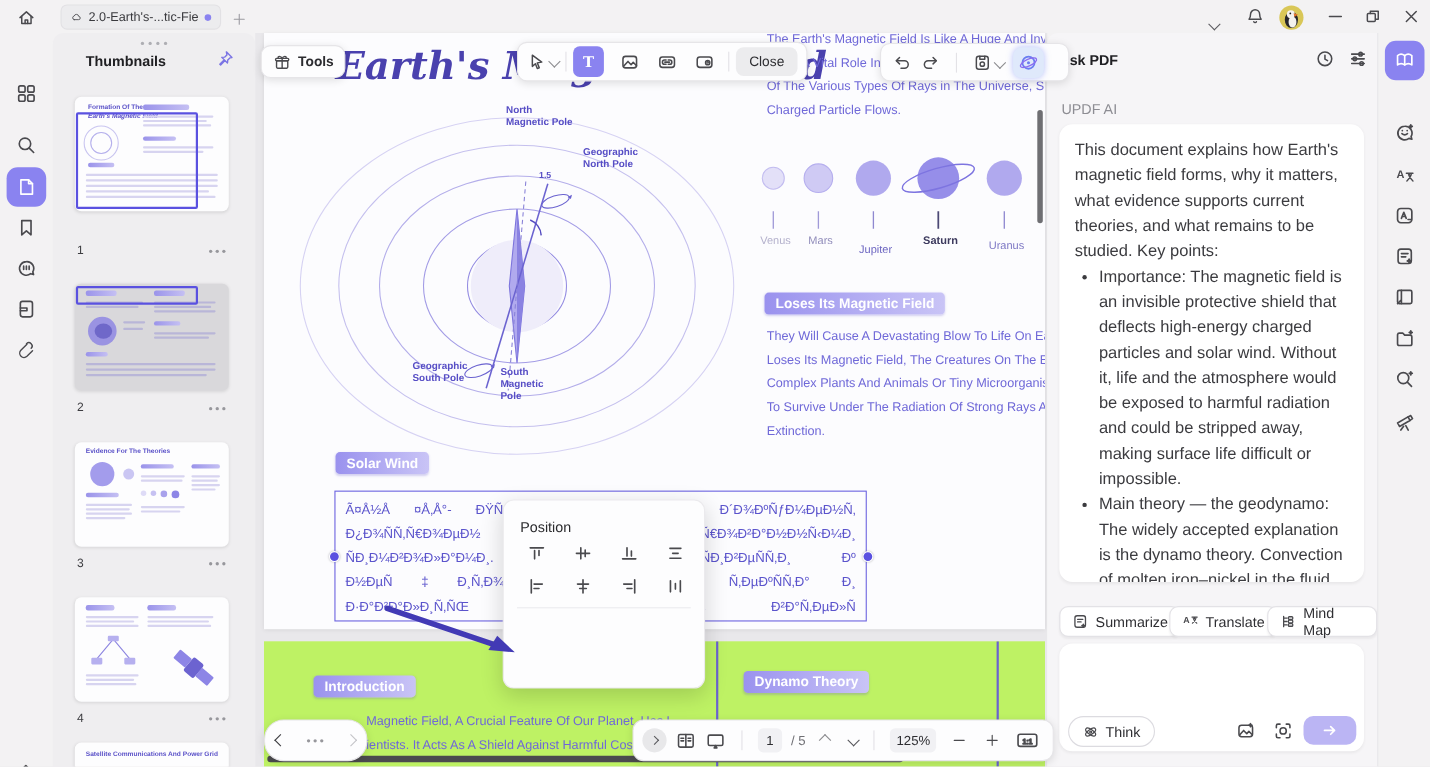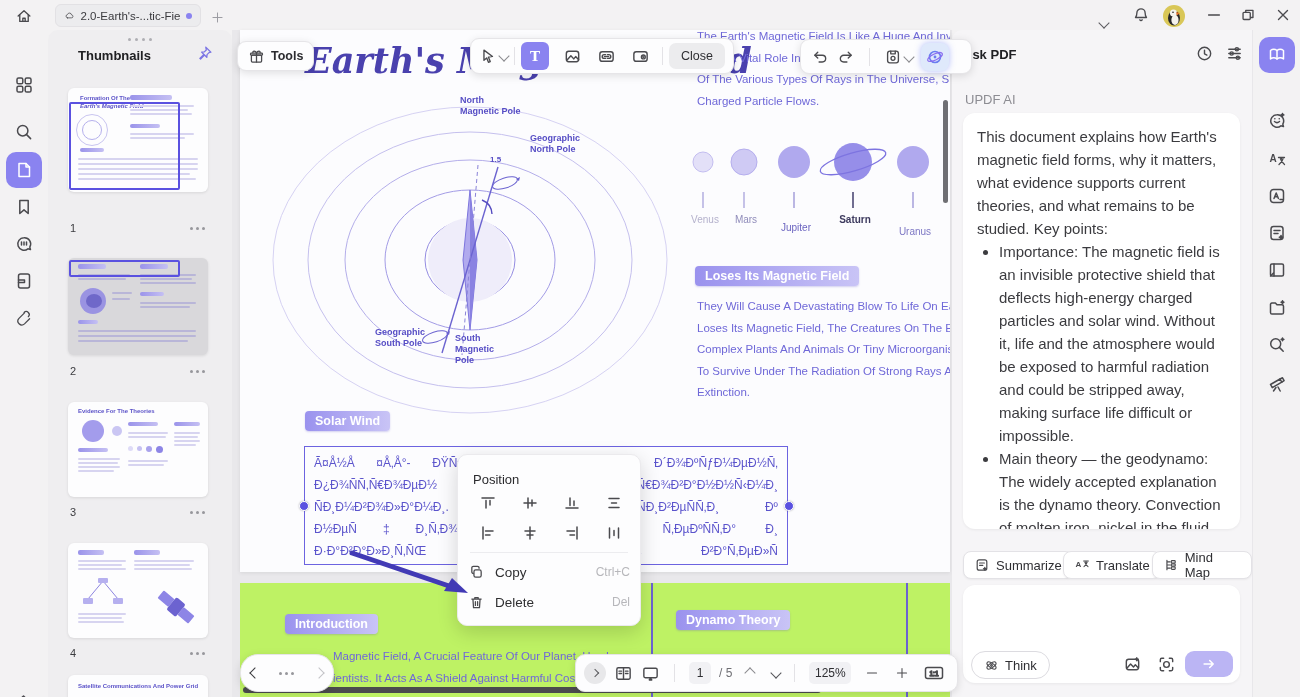--- a/index.html
+++ b/index.html
@@ -371,21 +371,21 @@
       <path d="M13 62 V78" stroke="#a09ad8" stroke-width="1.2"></path>
       <path d="M54 62 V78" stroke="#a09ad8" stroke-width="1.2"></path>
       <path d="M104 62 V78" stroke="#8f88d0" stroke-width="1.2"></path>
       <path d="M163 62 V78" stroke="#4d4975" stroke-width="1.6"></path>
       <path d="M223 62 V78" stroke="#8f88d0" stroke-width="1.2"></path>
     </svg>
     <div class="pname" style="left:433px;top:184px;color:#b4b1cc;">Venus</div>
     <div class="pname" style="left:474px;top:184px;color:#908cba;">Mars</div>
     <div class="pname" style="left:524px;top:192px;color:#6b64c0;font-weight:normal;">Jupiter</div>
     <div class="pname" style="left:583px;top:184px;color:#3d3a5e;font-weight:bold;">Saturn</div>
-    <div class="pname" style="left:643px;top:196px;color:#7d77c4;">Uranus</div>
+    <div class="pname" style="left:643px;top:188px;color:#7d77c4;">Uranus</div>
 
     <div class="badge" style="left:455px;top:236px;">Loses Its Magnetic Field</div>
     <div class="abs" style="left:457px;top:266px;width:253px;overflow:hidden;">
       <div class="ptext">They Will Cause A Devastating Blow To Life On Earth. On</div>
       <div class="ptext">Loses Its Magnetic Field, The Creatures On The Earth's S</div>
       <div class="ptext">Complex Plants And Animals Or Tiny Microorganisms, Wil</div>
       <div class="ptext">To Survive Under The Radiation Of Strong Rays And Will</div>
       <div class="ptext">Extinction.</div>
     </div>
 
@@ -545,35 +545,20 @@
         </div>
       <div>
           <svg class="i" width="16" height="16" viewBox="0 0 16 16">
             <g stroke="#c5c5c9">
               <path d="M3.5 3 V13 M12.5 3 V13 M8 5.5 V10.5"></path>
             </g>
           </svg>
         </div>
     </div>
     <div class="abs" style="left:12px;top:97px;width:158px;height:1px;background:#ececef;"></div>
-    <div class="mitem" style="top:103px;">
-      <svg class="i" width="17" height="17" viewBox="0 0 20 20">
-          <rect x="7" y="7" width="8.5" height="8.5" rx="2"></rect>
-          <path d="M13 5 V4.5 a1.8 1.8 0 0 0-1.8-1.8 H6.3 A1.8 1.8 0 0 0 4.5 4.5 v4.9 A1.8 1.8 0 0 0 6.3 11.2"></path>
-        </svg>
-      <span>Copy</span>
-      <span class="msc">Ctrl+C</span>
-    </div>
-    <div class="mitem" style="top:133px;">
-      <svg class="i" width="17" height="17" viewBox="0 0 20 20">
-          <path d="M4.5 6 h11 M8 6 V4.2 h4 V6 M5.8 6 l.7 10 h7 l.7-10 M8.7 9 v4.5 M11.3 9 v4.5"></path>
-        </svg>
-      <span>Delete</span>
-      <span class="msc">Del</span>
-    </div>
   </div>
 
   <div class="pill" style="left:240px;top:654px;width:92px;height:36px;justify-content:space-around;z-index:5;border-radius:18px;">
     <span class="chev cleft" style="border-color:#3a3a3e;"></span>
     <span class="dots3">
         <b></b>
         <b></b>
         <b></b>
       </span>
     <span class="chev cright" style="border-color:#c3c3c7;"></span>

